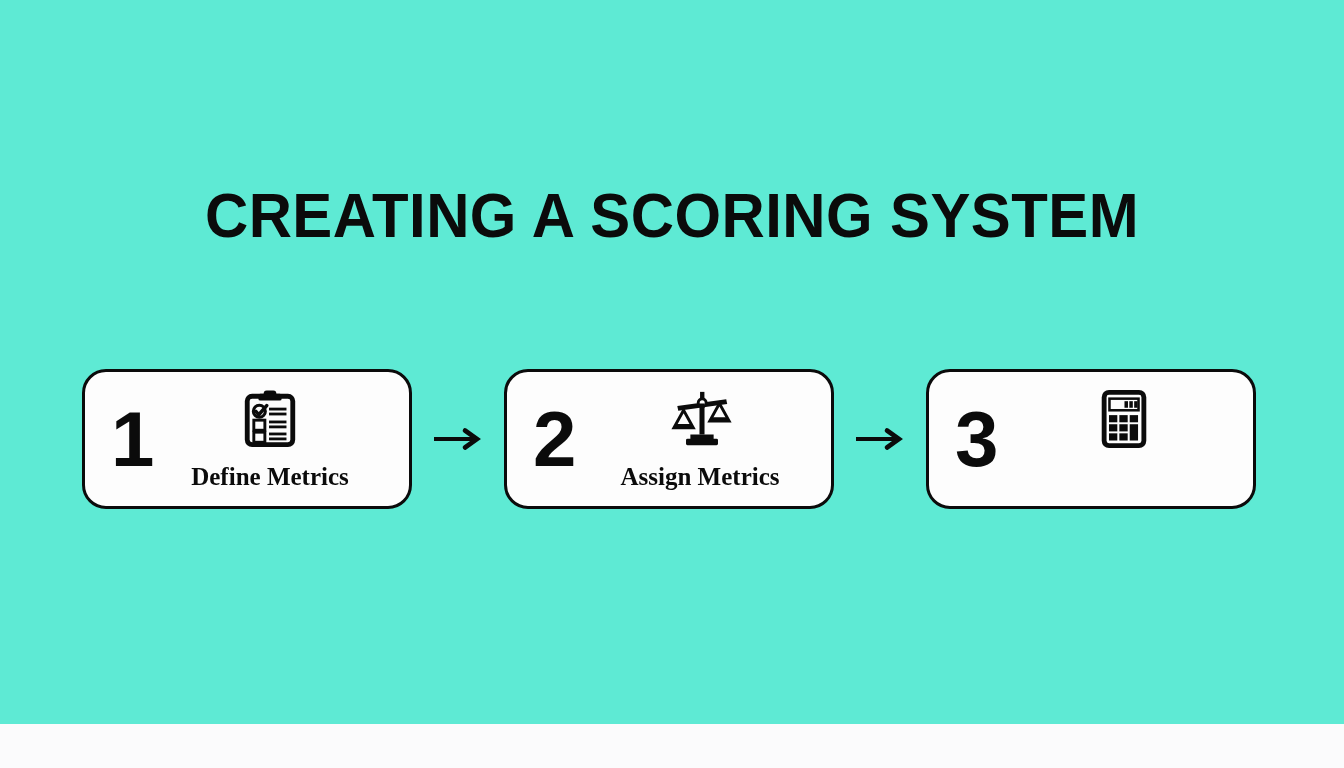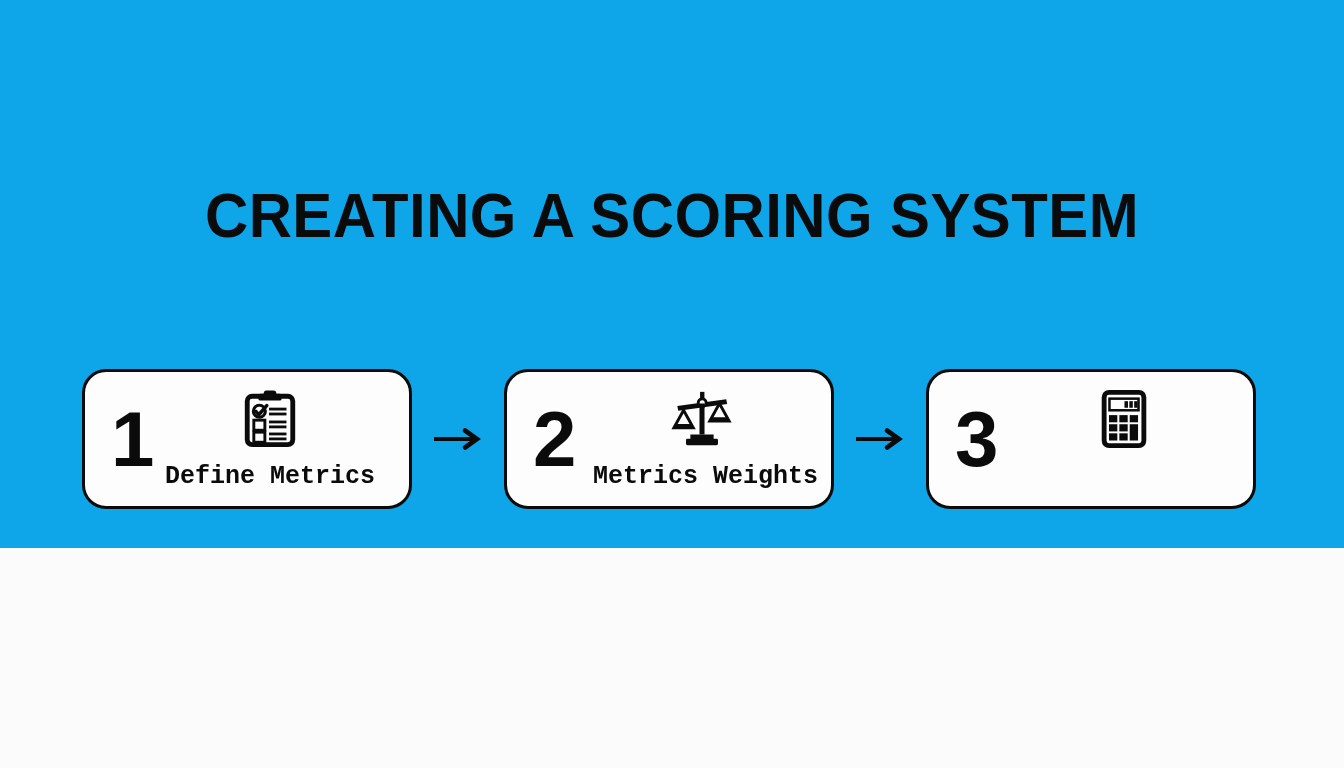--- a/index.html
+++ b/index.html
@@ -10,22 +10,22 @@
     width: 1344px;
     height: 768px;
     background: #fbfbfc;
     font-family: "Liberation Sans", sans-serif;
     overflow: hidden;
   }
 
   .slide {
     position: relative;
     width: 1344px;
-    height: 548px;
-    background: #0ea5e9;
+    height: 724px;
+    background: #5eead4;
   }
 
   
   .title {
     position: absolute;
     left: 0;
     top: 184px;
     width: 1344px;
     text-align: center;
     font-family: "Liberation Sans", sans-serif;
@@ -92,21 +92,21 @@
   }
 
   .step-label {
     position: absolute;
     left: 0;
     right: 0;
     bottom: 16px;
     padding-left: 76px;
     padding-right: 24px;
     text-align: center;
-    font-family: Liberation Mono, monospace;
+    font-family: Liberation Serif, serif;
     font-weight: bold;
     font-size: 25px;
     color: #0b0b0b;
     line-height: 1.1;
     white-space: nowrap;
   }
 
   
   .card-1 .step-icon { transform: translateX(-8px); }
   .card-2 .step-icon { transform: translateX(2px); }
@@ -191,21 +191,21 @@
           <rect x="15.5" y="52.5" width="33" height="6.5" rx="1.5" fill="#0b0b0b"></rect>
 
           <path d="M13 23 L3 41 H23 Z" fill="none" stroke="#0b0b0b" stroke-width="3"></path>
           <path d="M5.1 37.2 H20.9 L23 41 H3 Z" fill="#0b0b0b"></path>
 
           <path d="M50 16 L40 34 H60 Z" fill="none" stroke="#0b0b0b" stroke-width="3"></path>
           <path d="M42.1 30.2 H57.9 L60 34 H40 Z" fill="#0b0b0b"></path>
         </svg>
       </div>
 
-      <div class="step-label">Metrics Weights</div>
+      <div class="step-label">Assign Metrics</div>
     </div>
 
     <div class="arrow">
       <svg width="52" height="26" viewBox="0 0 52 26" xmlns="http://www.w3.org/2000/svg">
         <path d="M2 13 H42" stroke="#0b0b0b" stroke-width="4.2" stroke-linecap="butt"></path>
         <path d="M33 4.5 L45 13 L33 21.5" fill="none" stroke="#0b0b0b" stroke-width="4.6" stroke-linecap="round" stroke-linejoin="miter"></path>
       </svg>
     </div>
 
     <div class="step-card card-3">

